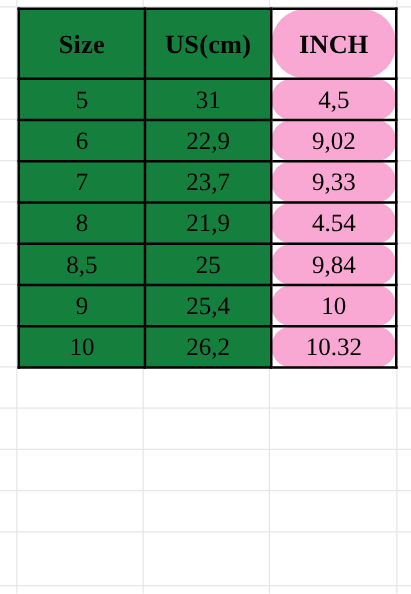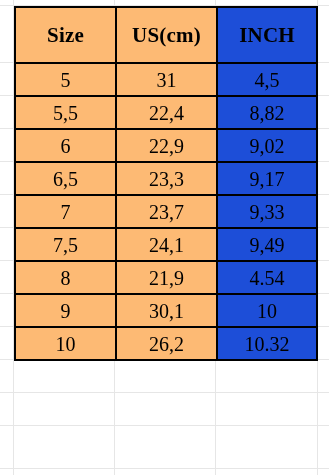--- a/index.html
+++ b/index.html
@@ -73,22 +73,22 @@
     font-size: 21px;
     letter-spacing: 0.2px;
   }
 
   tbody td {
     height: 31px;
     font-weight: normal;
     font-size: 20px;
   }
 
-  .cell-peach { background: #fdba74; }
-  .cell-white { background: #1d4ed8; }
+  .cell-peach { background: #15803d; }
+  .cell-white { background: #f9a8d4; border-radius: 28px; }
 </style>
 </head>
 <body>
 
 <div class="sheet-grid">
   <div class="hline" style="top:5px"></div>
   <div class="hline" style="top:62px"></div>
   <div class="hline" style="top:95px"></div>
   <div class="hline" style="top:128px"></div>
   <div class="hline" style="top:161px"></div>
@@ -121,52 +121,42 @@
         <th class="cell-white">INCH</th>
       </tr>
     </thead>
     <tbody>
       <tr>
         <td class="cell-peach">5</td>
         <td class="cell-peach">31</td>
         <td class="cell-white">4,5</td>
       </tr>
       <tr>
-        <td class="cell-peach">5,5</td>
-        <td class="cell-peach">22,4</td>
-        <td class="cell-white">8,82</td>
-      </tr>
-      <tr>
         <td class="cell-peach">6</td>
         <td class="cell-peach">22,9</td>
         <td class="cell-white">9,02</td>
-      </tr>
-      <tr>
-        <td class="cell-peach">6,5</td>
-        <td class="cell-peach">23,3</td>
-        <td class="cell-white">9,17</td>
       </tr>
       <tr>
         <td class="cell-peach">7</td>
         <td class="cell-peach">23,7</td>
         <td class="cell-white">9,33</td>
       </tr>
       <tr>
-        <td class="cell-peach">7,5</td>
-        <td class="cell-peach">24,1</td>
-        <td class="cell-white">9,49</td>
-      </tr>
-      <tr>
         <td class="cell-peach">8</td>
         <td class="cell-peach">21,9</td>
         <td class="cell-white">4.54</td>
       </tr>
       <tr>
+        <td class="cell-peach">8,5</td>
+        <td class="cell-peach">25</td>
+        <td class="cell-white">9,84</td>
+      </tr>
+      <tr>
         <td class="cell-peach">9</td>
-        <td class="cell-peach">30,1</td>
+        <td class="cell-peach">25,4</td>
         <td class="cell-white">10</td>
       </tr>
       <tr>
         <td class="cell-peach">10</td>
         <td class="cell-peach">26,2</td>
         <td class="cell-white">10.32</td>
       </tr>
     </tbody>
   </table>
 </div>

